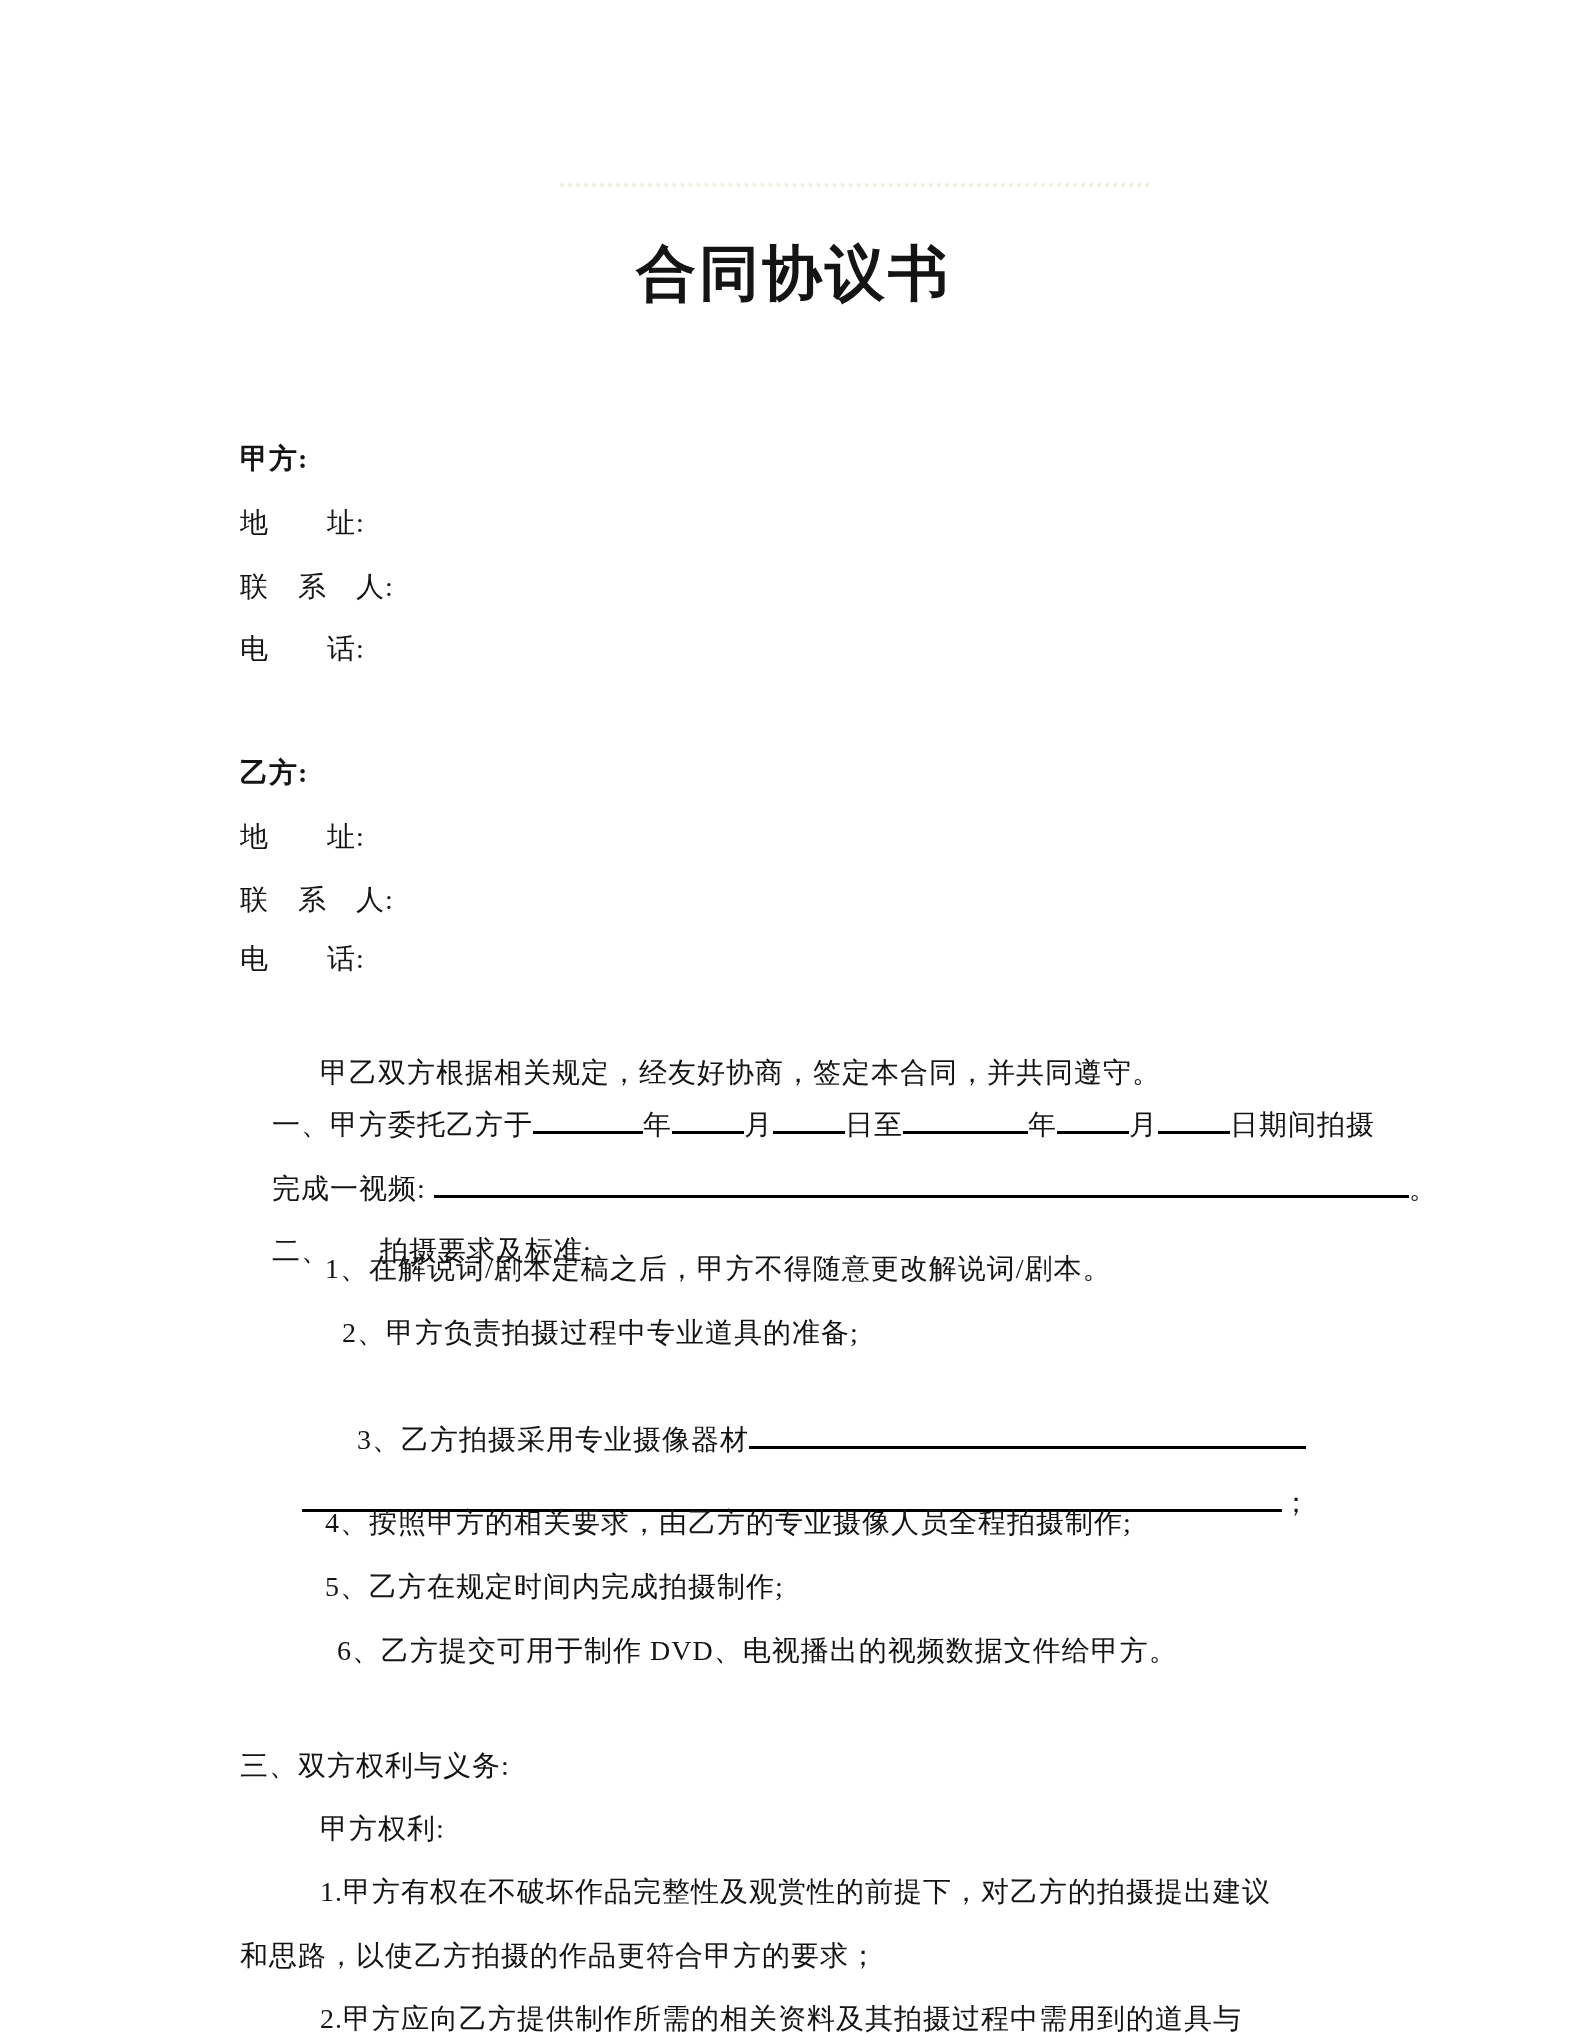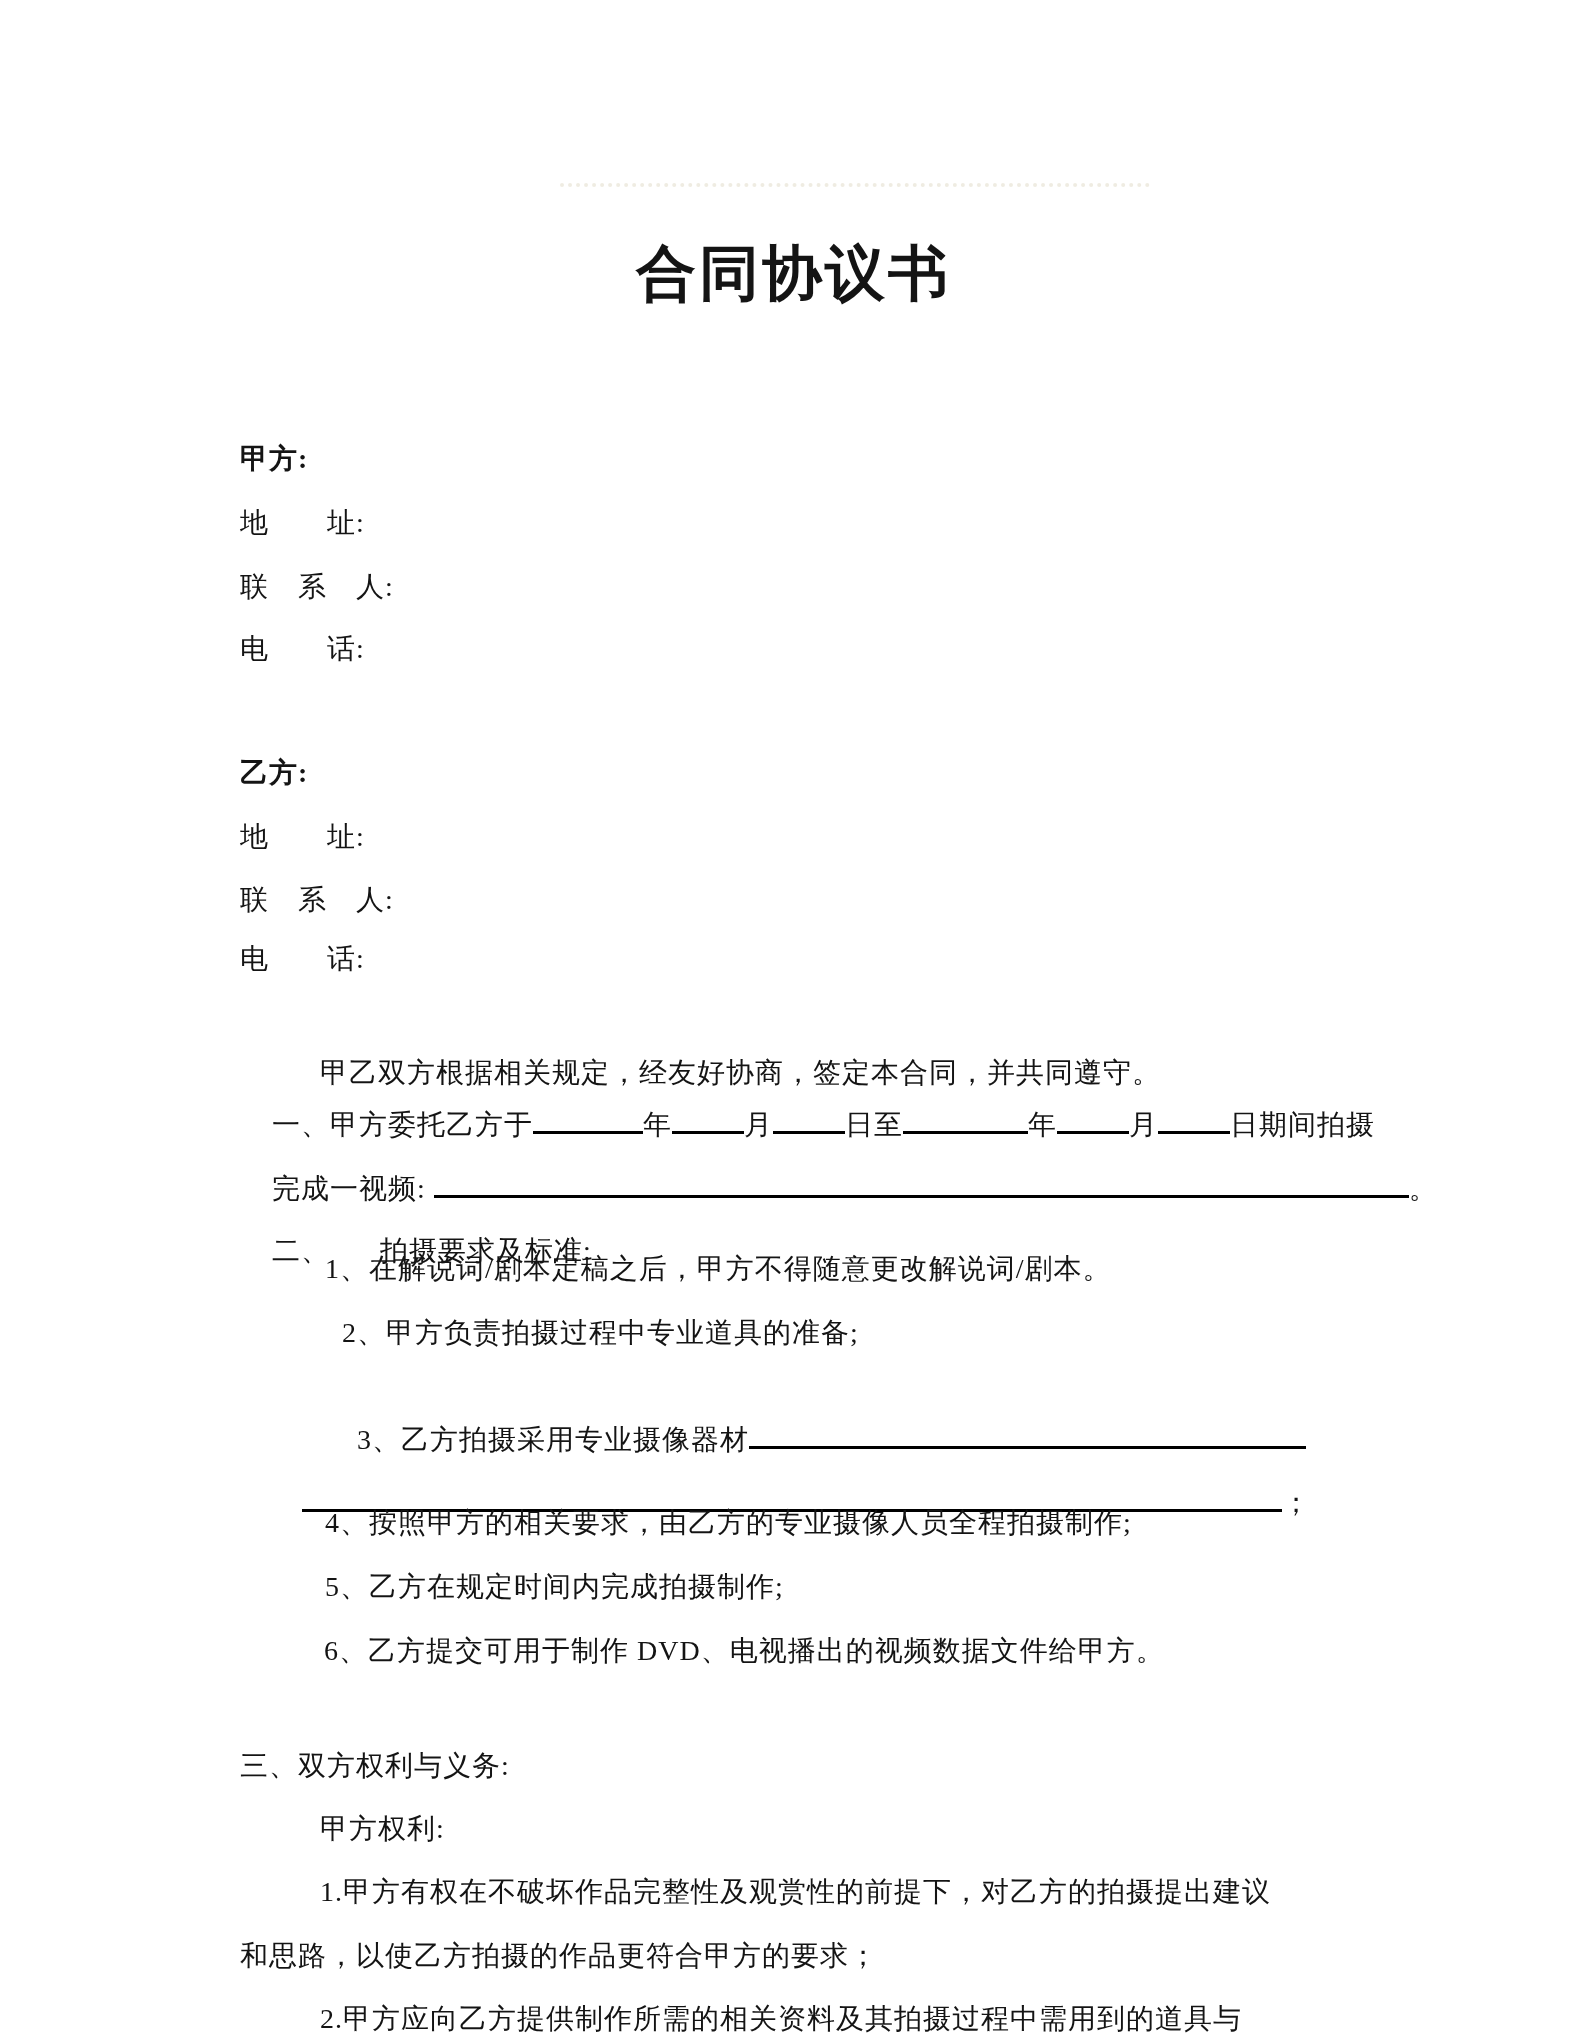--- a/index.html
+++ b/index.html
@@ -91,21 +91,21 @@
   <div class="line" style="left:325px; top:1375px;">
     <span>3、乙方拍摄采用专业摄像器材</span><span class="blank" style="width:557px;"></span>
   </div>
 
   <div class="line" style="left:270px; top:1438px;">
     <span class="blank" style="width:980px;"></span><span>；</span>
   </div>
 
   <div class="line" style="left:325px; top:1502px;">4、按照甲方的相关要求，由乙方的专业摄像人员全程拍摄制作;</div>
   <div class="line" style="left:325px; top:1566px;">5、乙方在规定时间内完成拍摄制作;</div>
-  <div class="line" style="left:324px; top:1630px;">6、乙方提交可用于制作 DVD、电视播出的视频数据文件给甲方。</div>
+  <div class="line" style="left:337px; top:1630px;">6、乙方提交可用于制作 DVD、电视播出的视频数据文件给甲方。</div>
 
   <div class="line" style="left:240px; top:1745px;">三、双方权利与义务:</div>
   <div class="line" style="left:320px; top:1808px;">甲方权利:</div>
   <div class="line" style="left:320px; top:1871px;">1.甲方有权在不破坏作品完整性及观赏性的前提下，对乙方的拍摄提出建议</div>
   <div class="line" style="left:240px; top:1935px;">和思路，以使乙方拍摄的作品更符合甲方的要求；</div>
   <div class="line" style="left:320px; top:1998px;">2.甲方应向乙方提供制作所需的相关资料及其拍摄过程中需用到的道具与</div>
 
 </div>
 
 </body></html>

